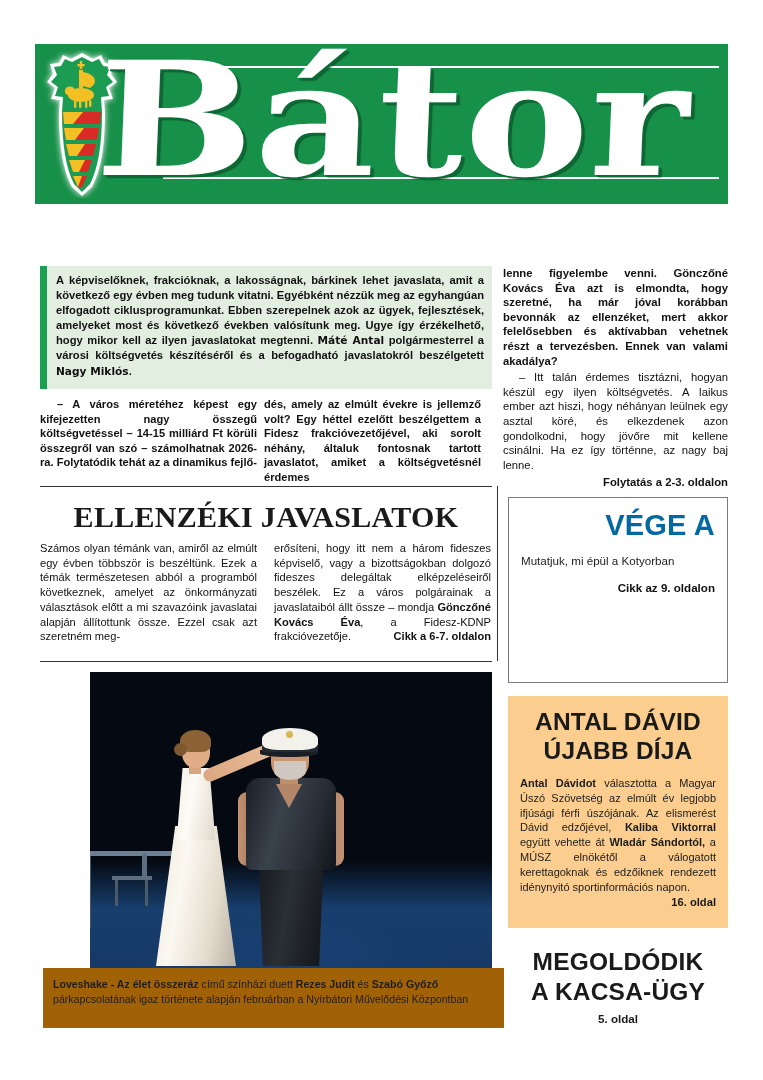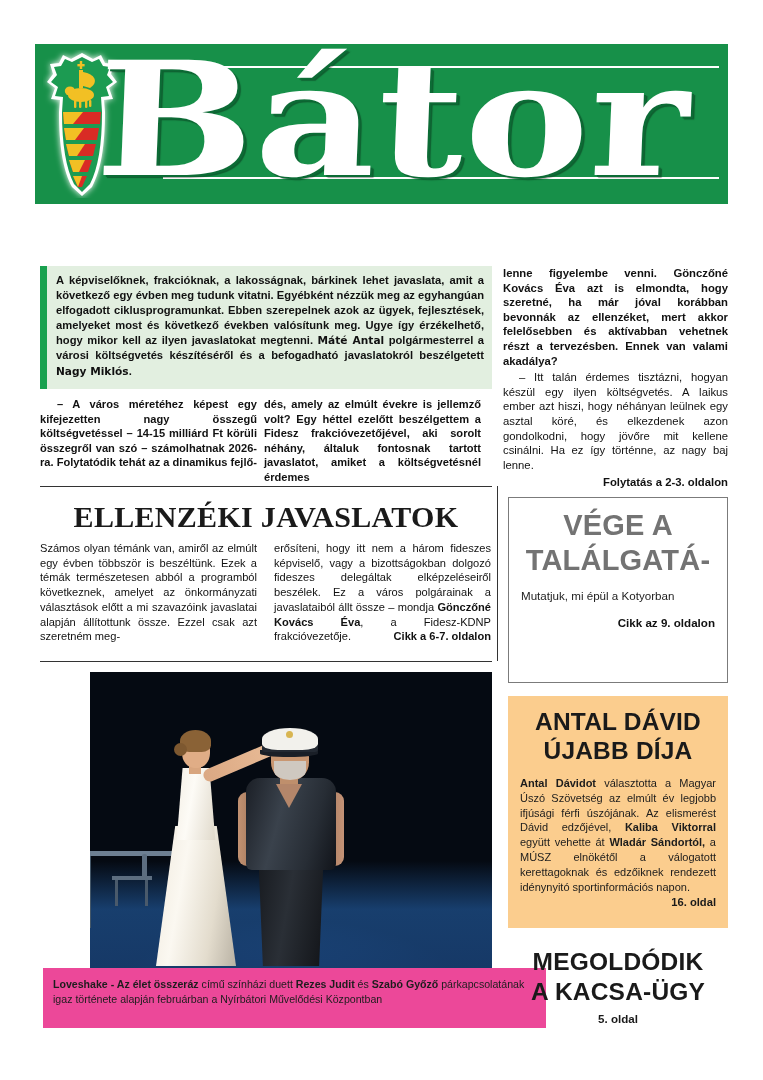--- a/index.html
+++ b/index.html
@@ -308,46 +308,46 @@
     background:#f2f1ec; border-radius:50% 50% 28% 28%;
   }
   #m-cap-band { position:absolute; left:22px; bottom:214px; width:56px; height:8px; background:#242a33; border-radius:3px; }
   #m-cap-peak { position:absolute; left:20px; bottom:209px; width:58px; height:7px; background:#1a1f27; border-radius:0 0 50% 50%; }
   #m-cap-badge { position:absolute; left:46px; bottom:228px; width:7px; height:7px; background:#d8b551; border-radius:50%; }
 
   
   #caption {
     position: absolute;
     left: 43px; top: 968px;
-    width: 503px; height: 60px;
-    background: #ec4899;
+    width: 461px; height: 60px;
+    background: #a16207;
     padding: 9px 10px 8px 10px;
     font-size: 10.6px;
     line-height: 15px;
     color: #1d1d1d;
   }
   #caption b { font-weight: bold; }
 
   
   
   #box-vege {
     position: absolute;
     left: 508px; top: 497px;
     width: 220px; height: 186px;
     border: 1px solid #7b7b7b;
     background: #fff;
     padding: 10px 12px 8px 12px;
   }
   #box-vege .hl {
-    text-align: center;
+    text-align: right;
     font-size: 29px;
     line-height: 35px;
     font-weight: bold;
     letter-spacing: .2px;
-    color: #737373;
+    color: #0369a1;
   }
   #box-vege .sub {
     margin-top: 11px;
     font-size: 11.6px;
     color: #1d1d1d;
   }
   #box-vege .ref {
     margin-top: 14px;
     text-align: right;
     font-size: 11.6px;
@@ -532,21 +532,20 @@
       <div id="m-cap"></div>
       <div id="m-cap-badge"></div>
     </div>
   </div>
 
   <div id="caption"><b>Loveshake - Az élet összeráz</b> című színházi duett <b>Rezes Judit</b> és <b>Szabó Győző</b> párkapcsolatának igaz története alapján februárban a Nyírbátori Művelődési Központban</div>
 
   <div id="box-vege">
     <div class="hl">
       <div>VÉGE A</div>
-      <div>TALÁLGATÁ-</div>
     </div>
     <div class="sub">Mutatjuk, mi épül a Kotyorban</div>
     <div class="ref">Cikk az 9. oldalon</div>
   </div>
 
   <div id="box-antal">
     <div class="hl">
       <div>ANTAL DÁVID</div>
       <div>ÚJABB DÍJA</div>
     </div>

